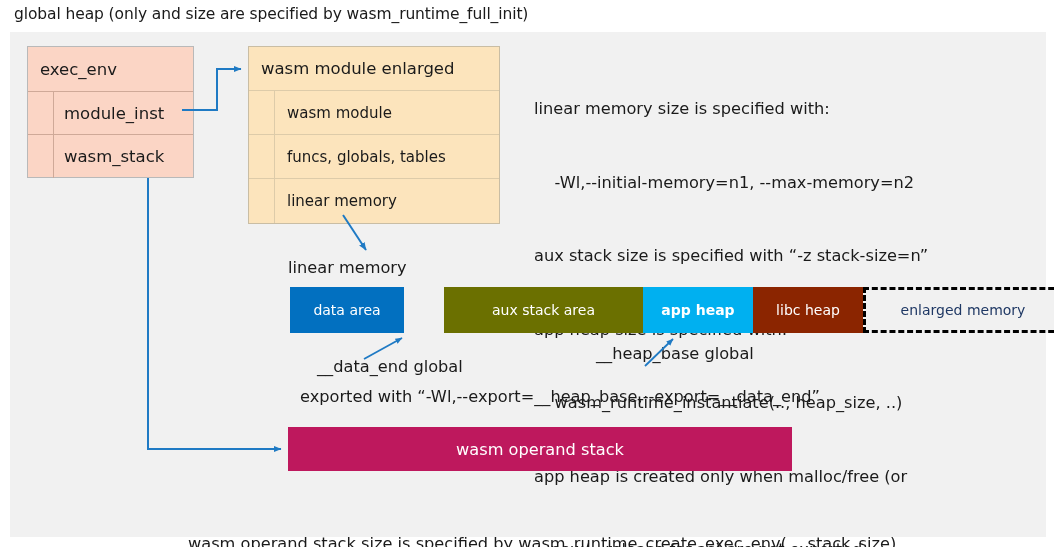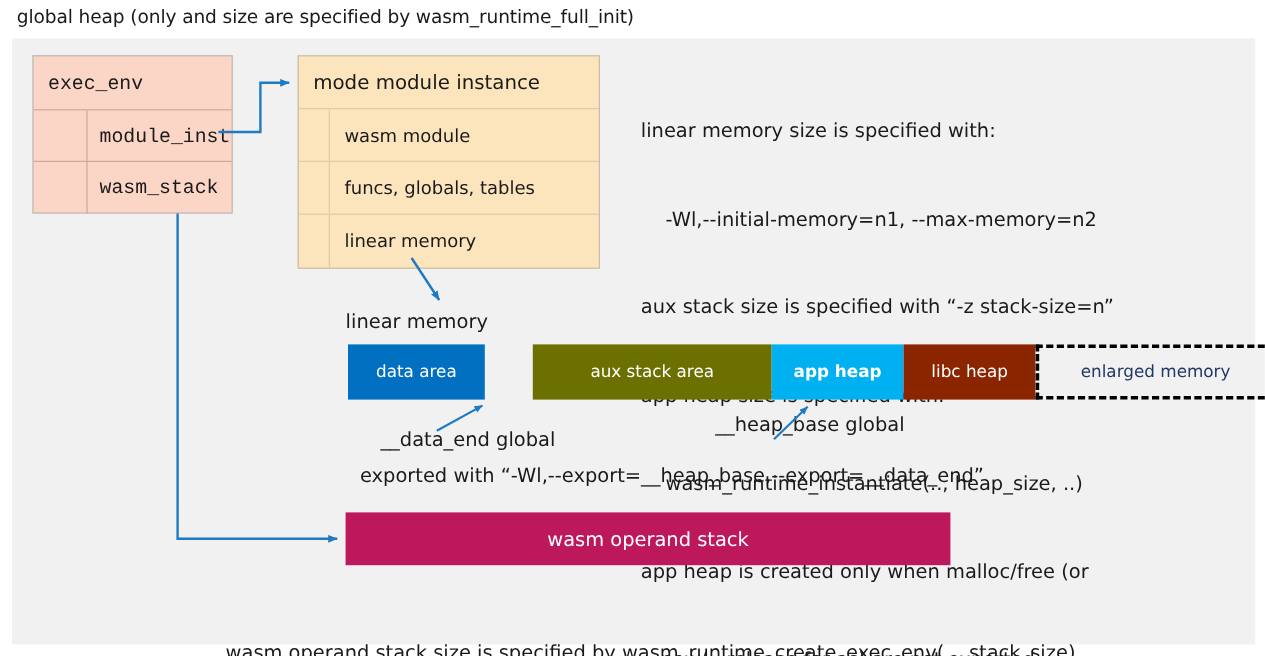--- a/index.html
+++ b/index.html
@@ -56,33 +56,31 @@
     width: 167px;
     height: 132px;
     border: 1px solid #b9b9b9;
     background: #fbd5c5;
   }
   .exec-row {
     box-sizing: border-box;
     width: 100%;
     display: flex;
     align-items: center;
-    font-family: Liberation Mono, monospace;
   }
   .exec-head {
     height: 45px;
     border-bottom: 1px solid #cfa998;
     padding-left: 12px;
     font-size: 16.5px;
     color: #1a1a1a;
   }
   .exec-sub {
     height: 43px;
     border-bottom: 1px solid #cfa998;
-    padding-left: 19px;
   }
   .exec-sub.last { border-bottom: none; height: 43px; }
   .exec-gutter {
     width: 25px;
     height: 100%;
     border-right: 1px solid #cfa998;
     flex: 0 0 25px;
   }
   .exec-label {
     padding-left: 10px;
@@ -240,21 +238,21 @@
       <div class="exec-gutter"></div>
       <div class="exec-label">module_inst</div>
     </div>
     <div class="exec-row exec-sub last">
       <div class="exec-gutter"></div>
       <div class="exec-label">wasm_stack</div>
     </div>
   </div>
 
   <div class="box wmi" style="background: rgb(252, 228, 188);">
-    <div class="wmi-head">mode module instance</div>
+    <div class="wmi-head">wasm module enlarged</div>
     <div class="wmi-row">
       <div class="wmi-gutter"></div>
       <div class="wmi-label">wasm module</div>
     </div>
     <div class="wmi-row">
       <div class="wmi-gutter"></div>
       <div class="wmi-label">funcs, globals, tables</div>
     </div>
     <div class="wmi-row last">
       <div class="wmi-gutter"></div>

